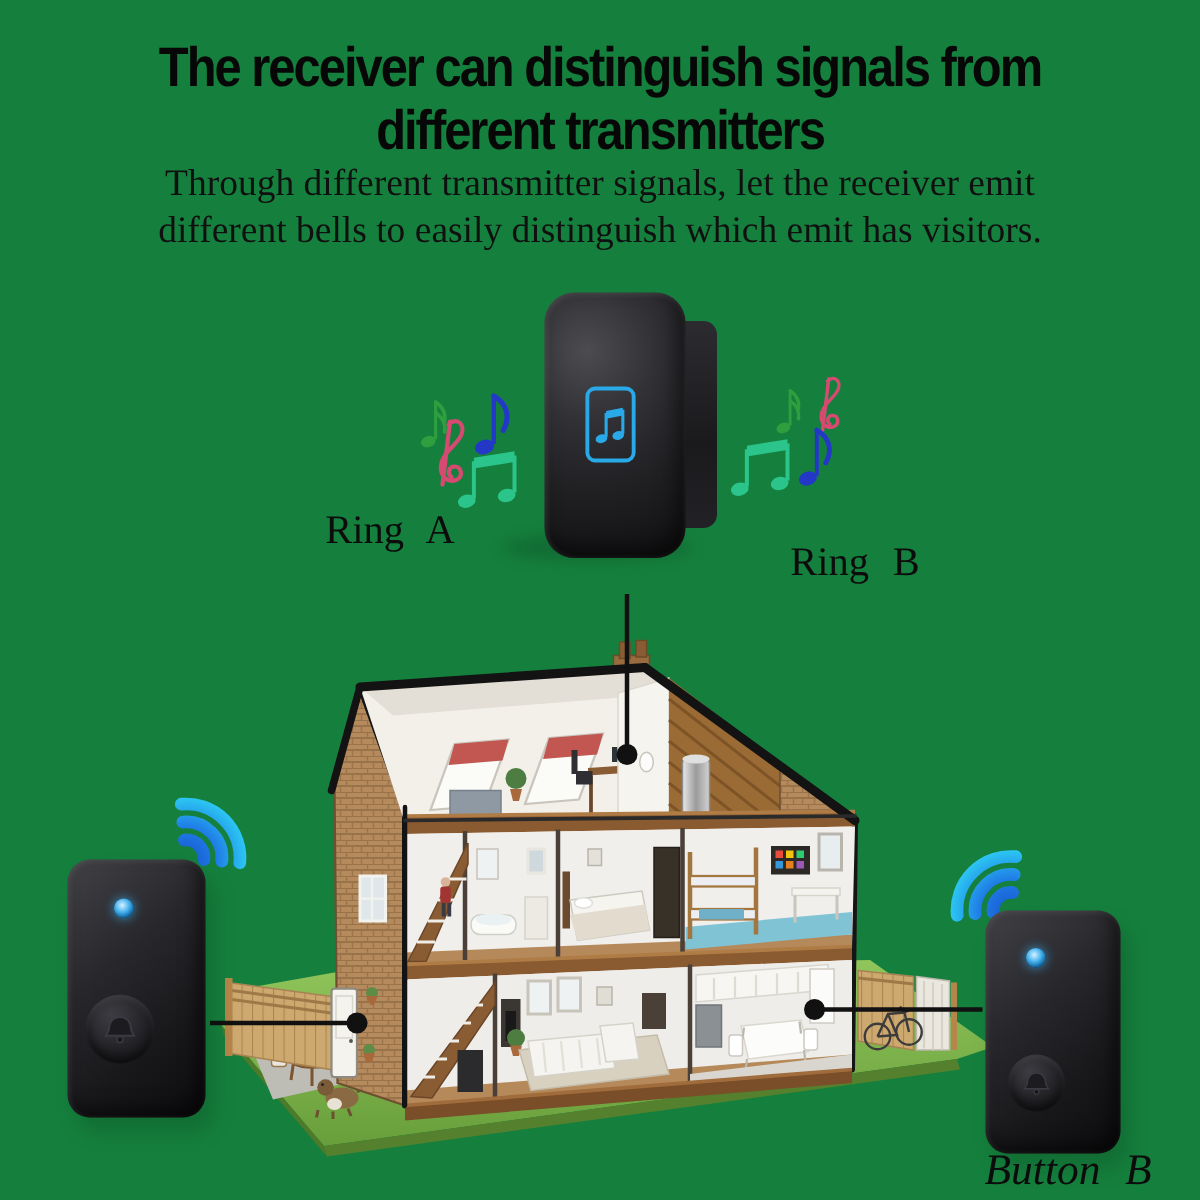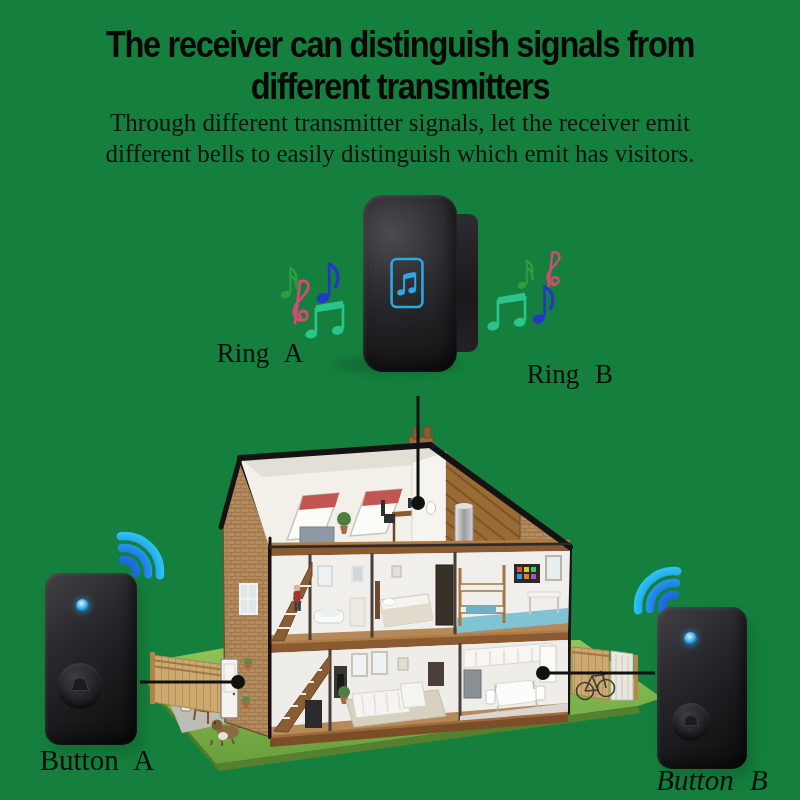--- a/index.html
+++ b/index.html
@@ -351,16 +351,15 @@
 
   <div class="abs tx tx-b">
     <div class="led" style="left:27px;top:25px;"></div>
     <div class="push" style="left:15px;top:96px;width:38px;height:38px;">
       <svg width="20" height="20" viewBox="-12 -12 24 24">
           <use href="#bellg"></use>
         </svg>
     </div>
   </div>
 
-  <div class="abs lab btn-lab" style="left:22px;top:744px;">Button A</div>
   <div class="abs lab btn-lab" style="left:637px;top:764px;font-style:italic;">Button B</div>
 
 </div>
 
 </body></html>

